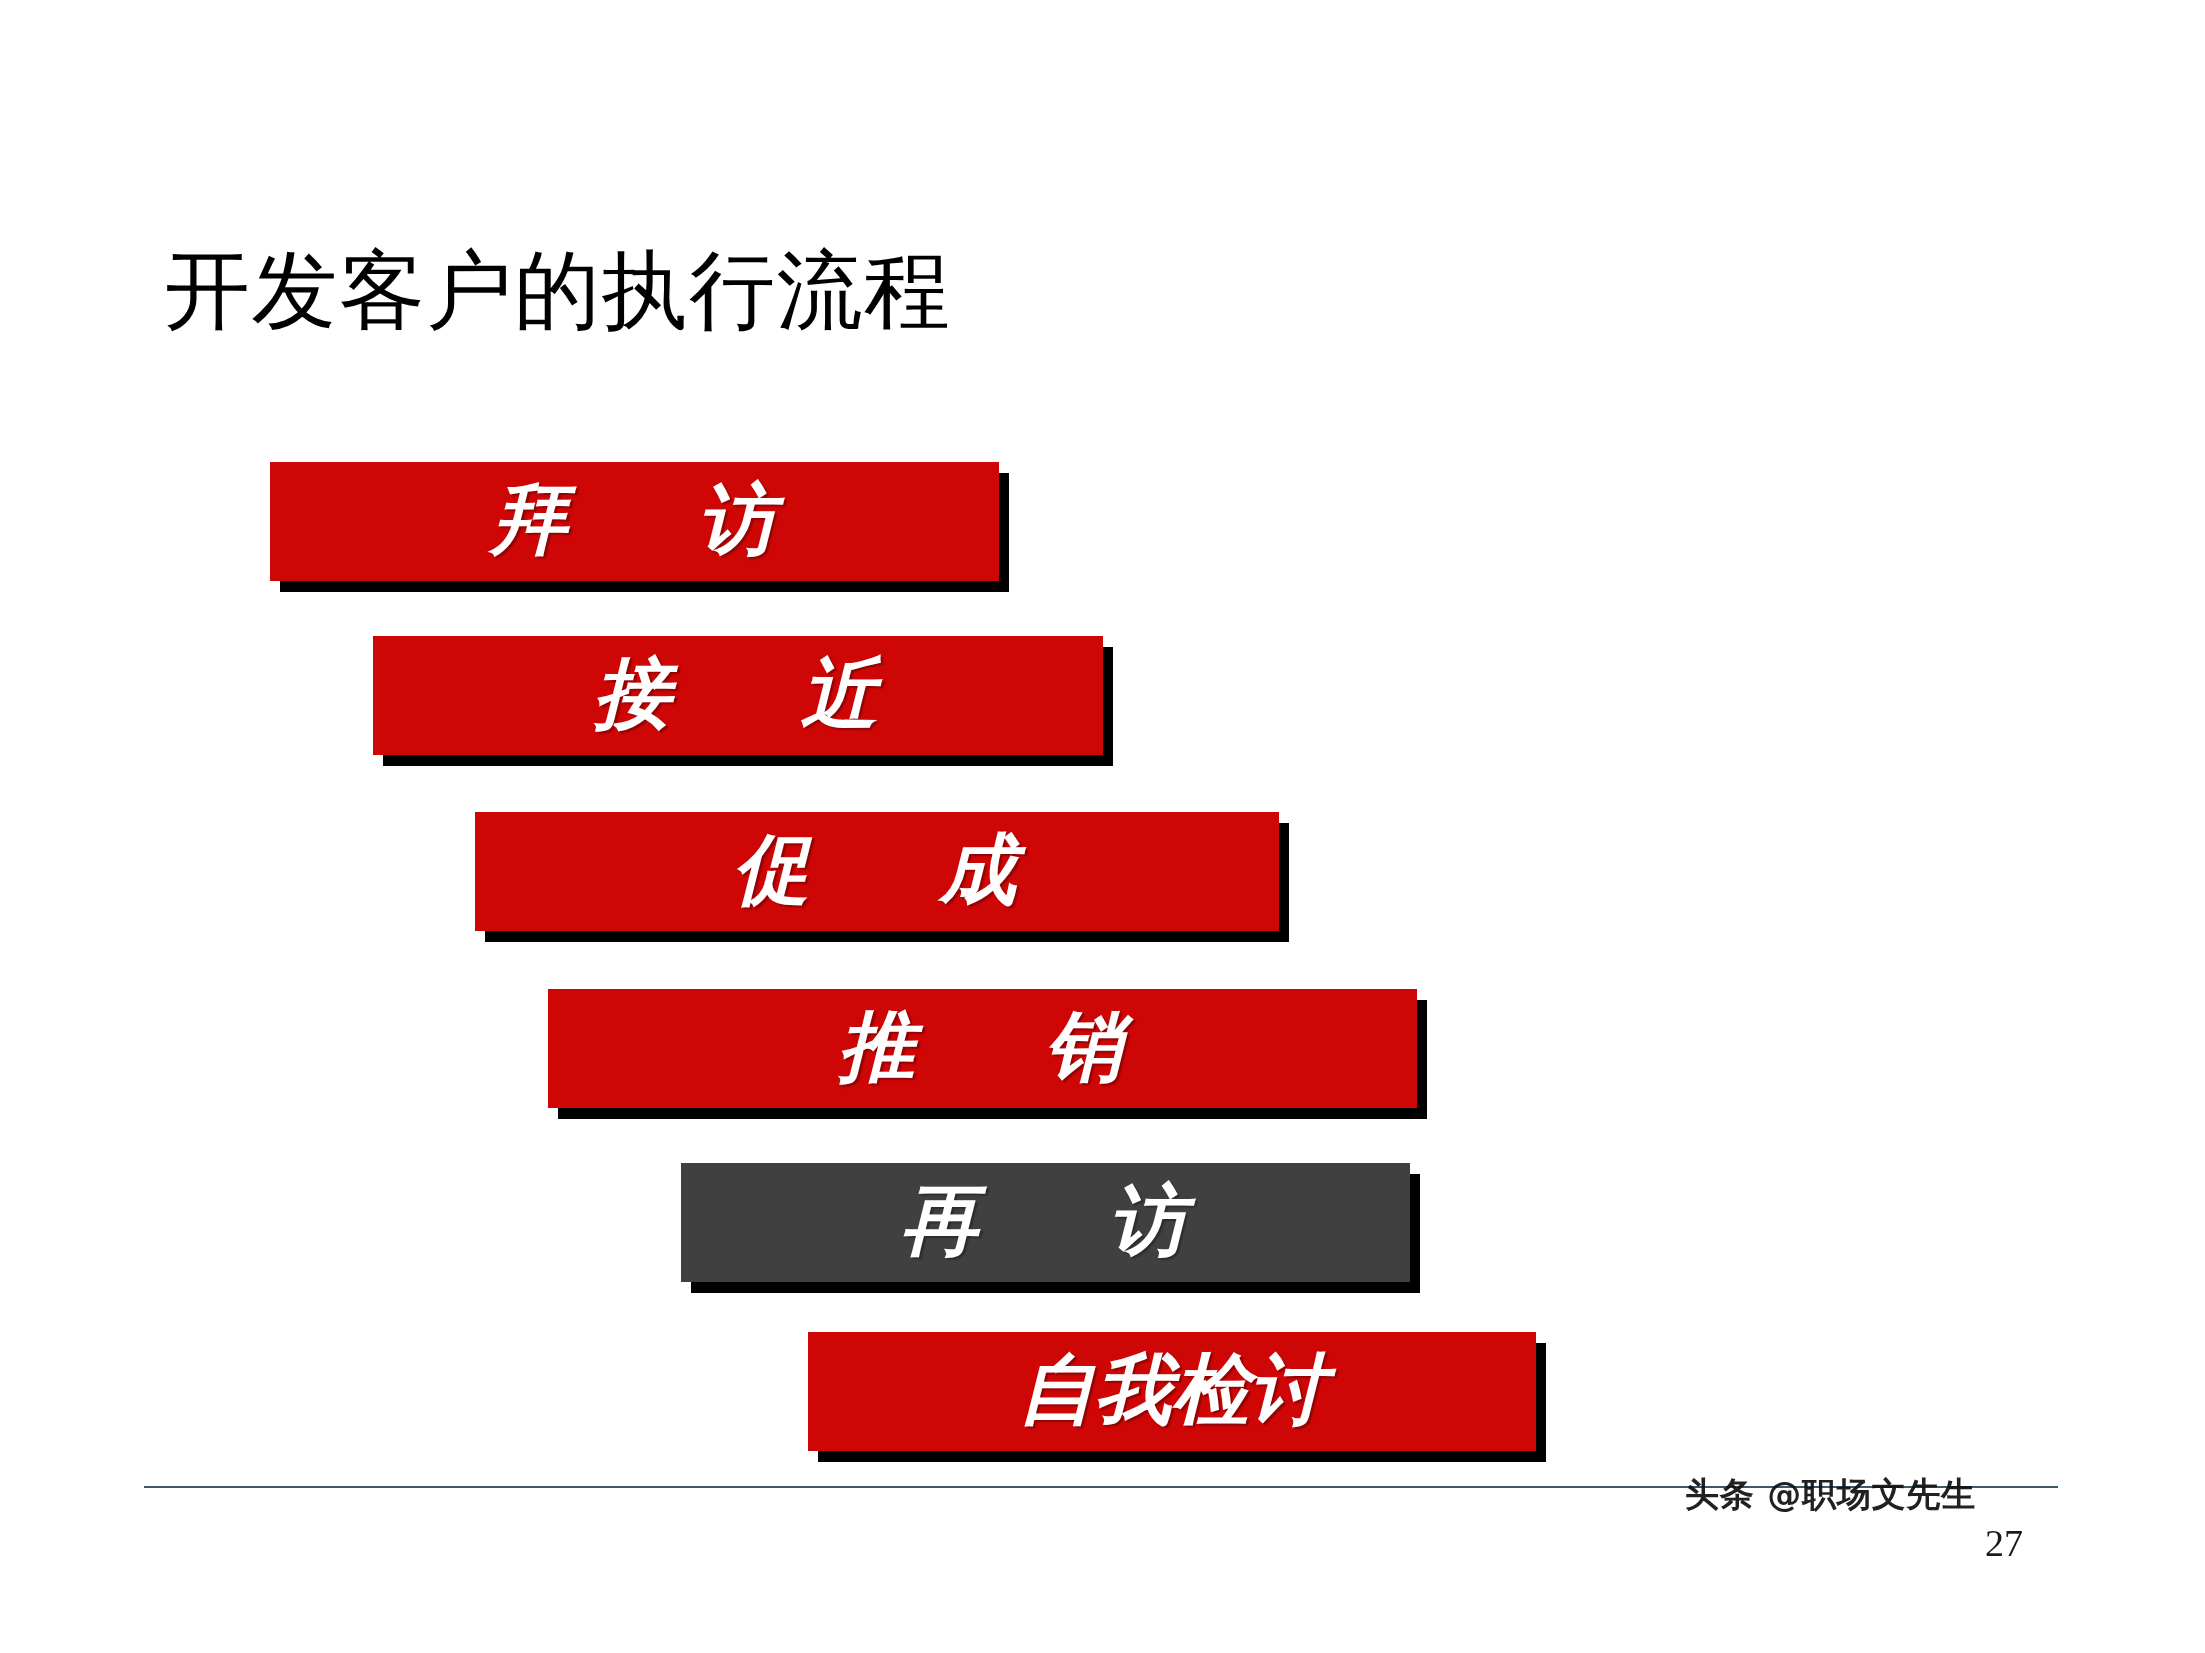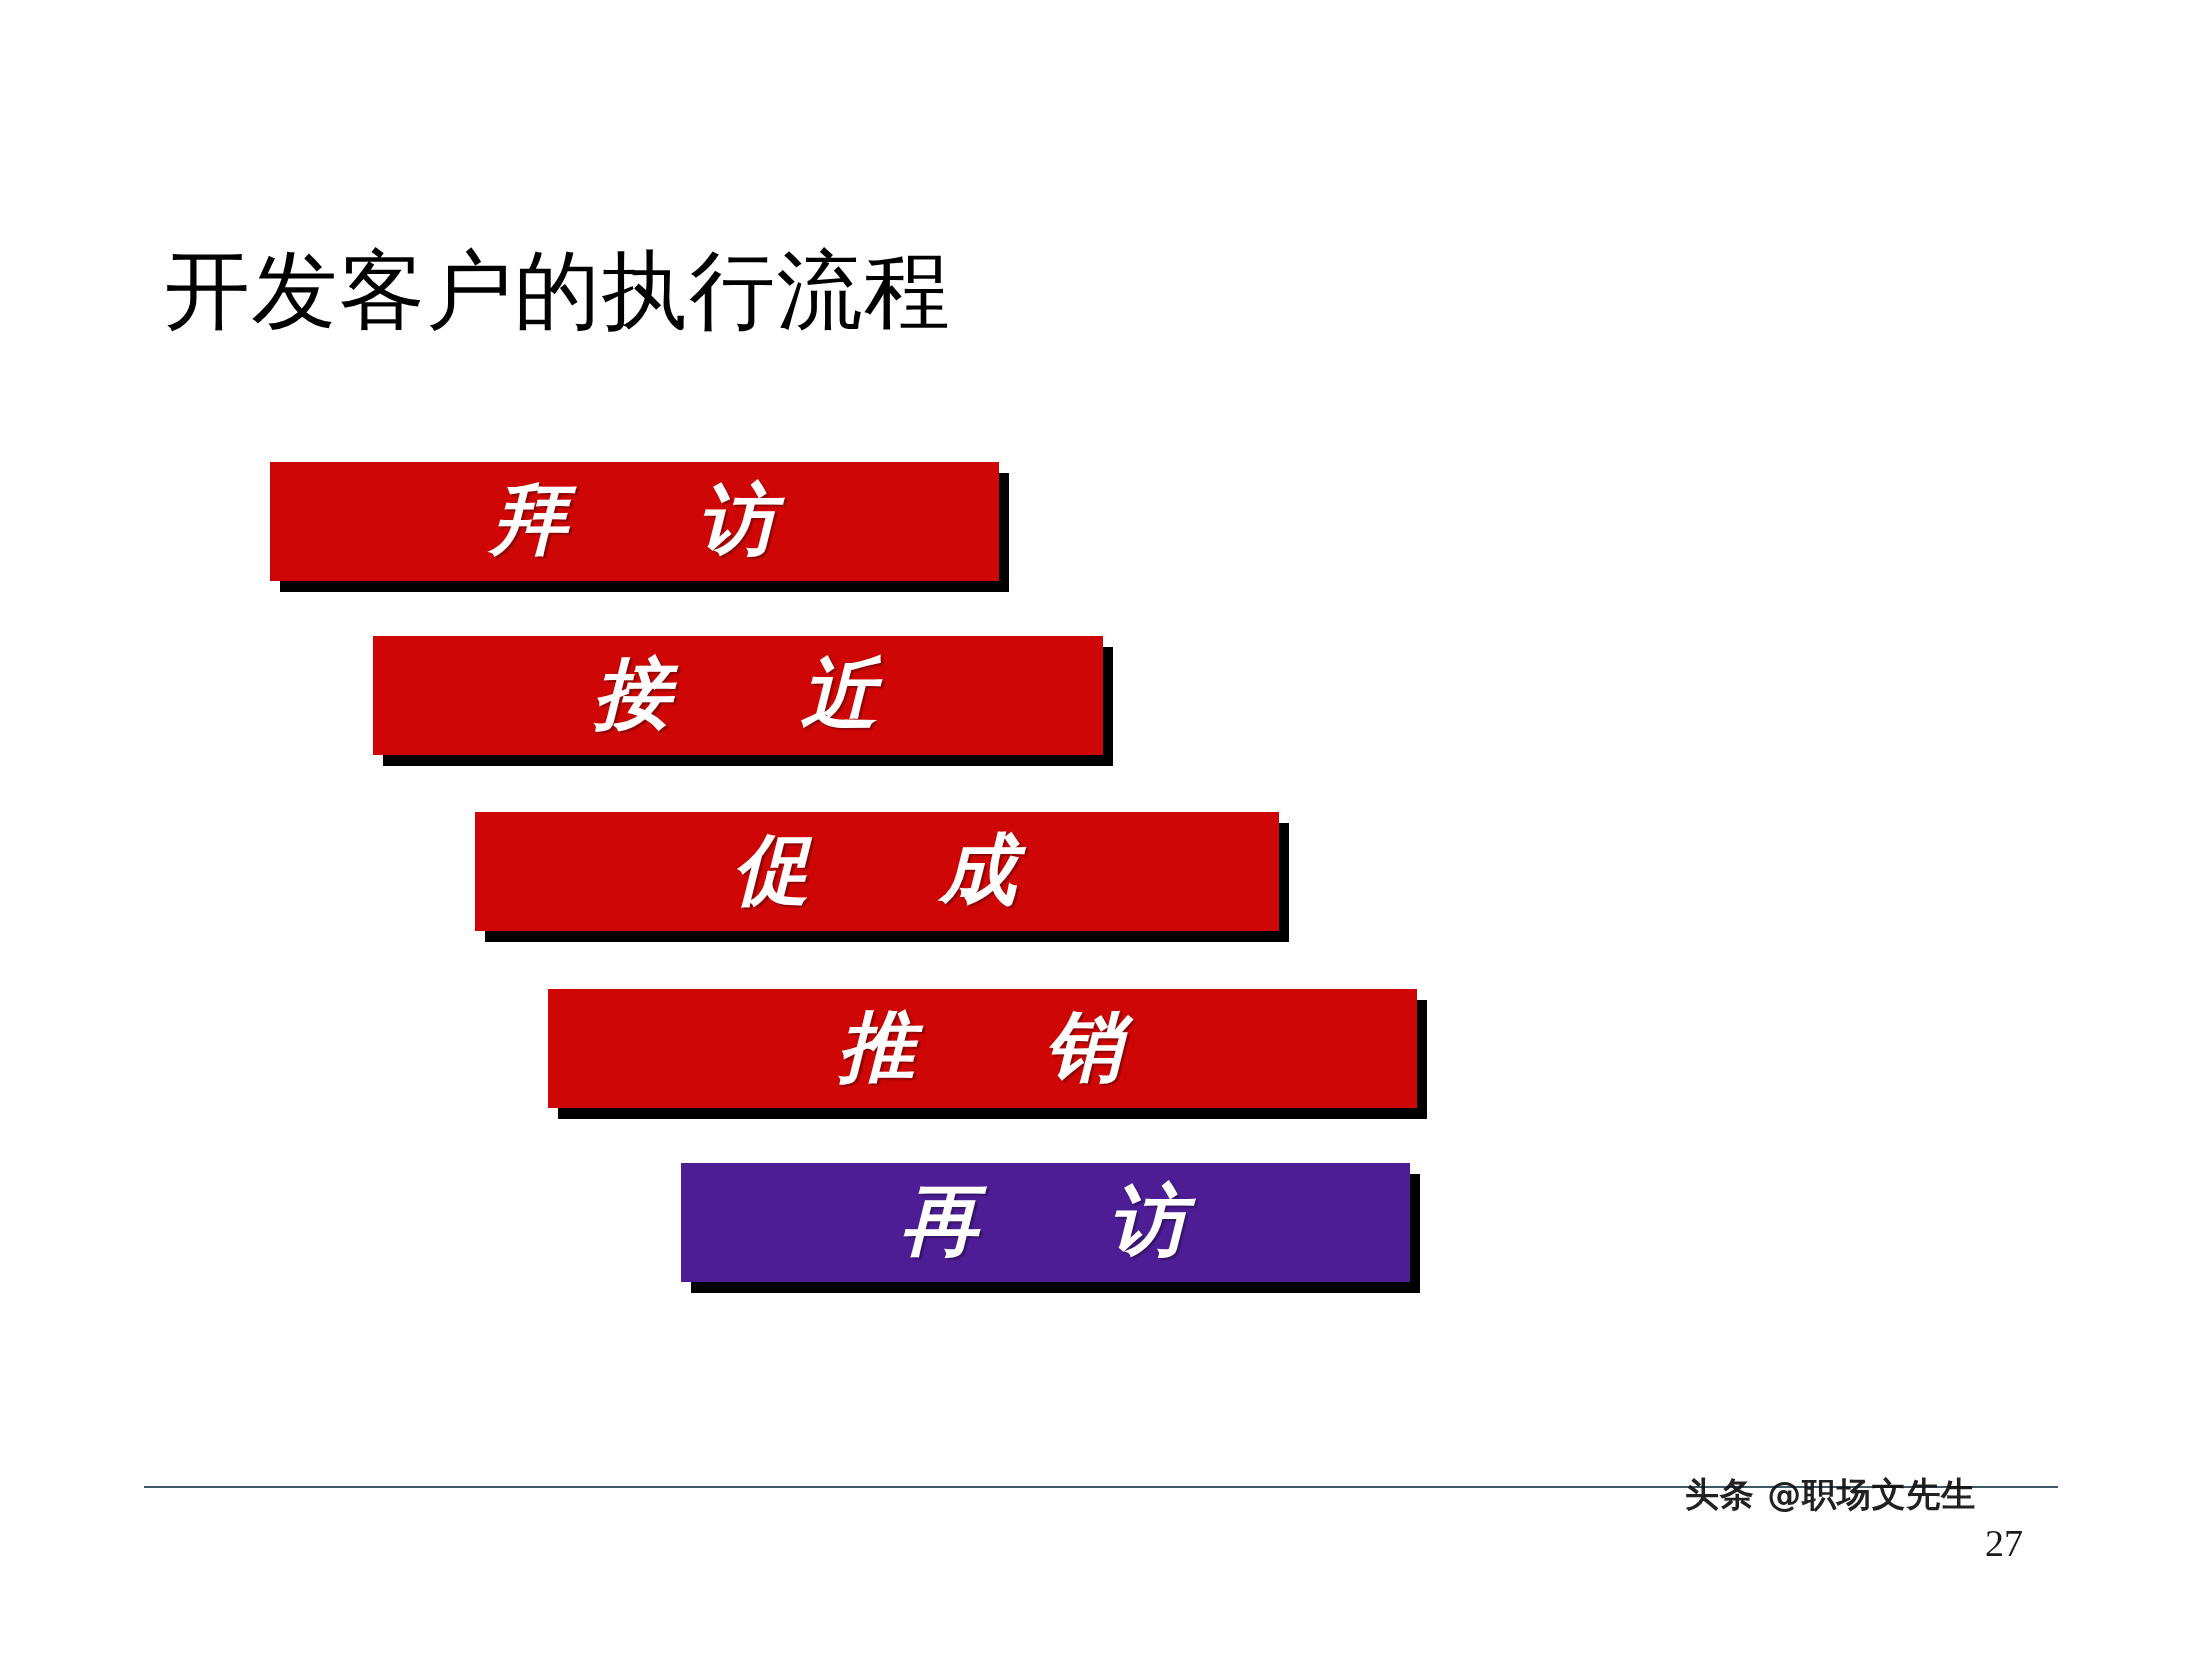--- a/index.html
+++ b/index.html
@@ -148,22 +148,28 @@
       </div>
     </div>
     <div class="flow-step" style="left: 548px; top: 989px; width: 869px;">
       <div class="bar-shadow" style="background: rgb(0, 0, 0);"></div>
       <div class="bar-face" style="background: rgb(206, 6, 6);">
         <span class="bar-label wide" style="color: rgb(255, 255, 255);">推    销</span>
       </div>
     </div>
     <div class="flow-step" style="left: 681px; top: 1163px; width: 729px;">
       <div class="bar-shadow" style="background: rgb(0, 0, 0);"></div>
-      <div class="bar-face" style="background: #4c1d95;">
+      <div class="bar-face" style="background: #404040;">
         <span class="bar-label wide" style="color: rgb(255, 255, 255);">再    访</span>
+      </div>
+    </div>
+    <div class="flow-step" style="left: 808px; top: 1332px; width: 728px;">
+      <div class="bar-shadow" style="background: rgb(0, 0, 0);"></div>
+      <div class="bar-face" style="background: rgb(206, 6, 6);">
+        <span class="bar-label" style="color: rgb(255, 255, 255);">自我检讨</span>
       </div>
     </div>
   </div>
 
   <div id="footer-rule" style="background: rgb(61, 88, 102);"></div>
 
   <div id="page-number">27</div>
 
   <div id="watermark">头条 @职场文先生</div>
 

